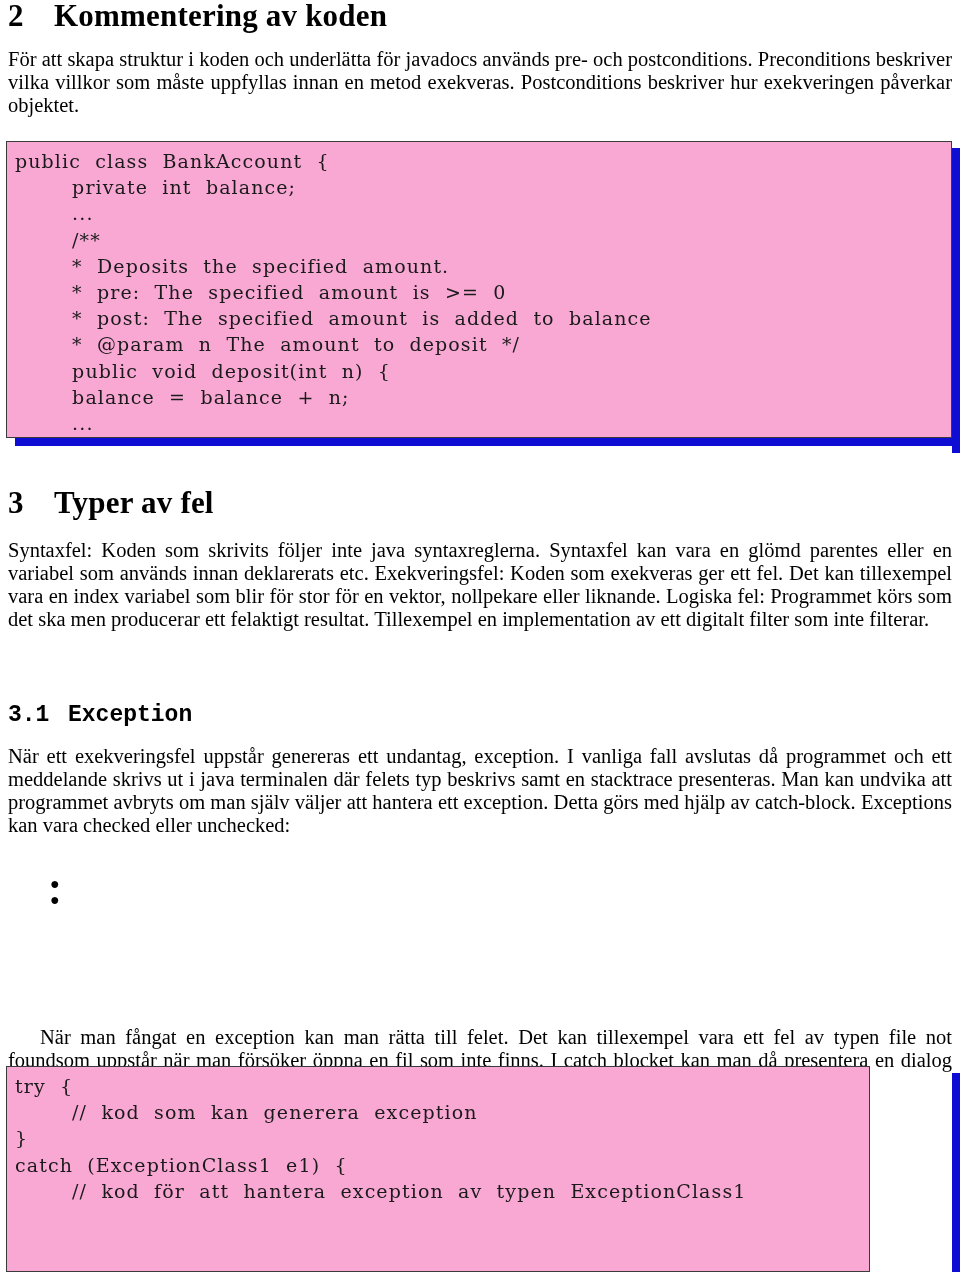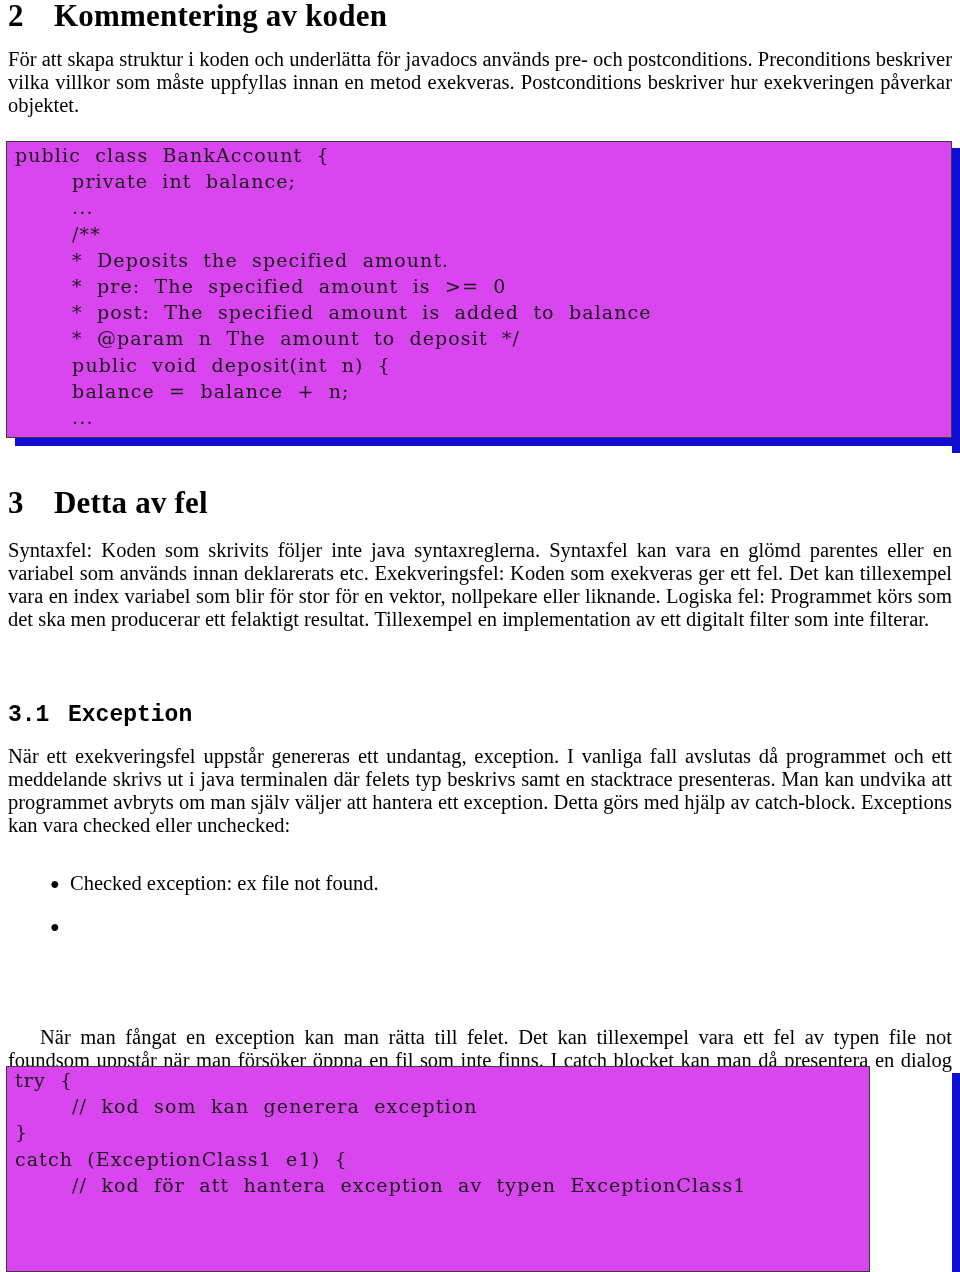--- a/index.html
+++ b/index.html
@@ -93,24 +93,24 @@
     line-height: 27.2px;
   }
 
   
   .code-box-wrap {
     position: relative;
   }
   .code-box {
     position: relative;
     border: 1.3px solid #3b3b3b;
-    background: #d946ef;
+    background: #f9a8d4;
     box-sizing: border-box;
     z-index: 2;
-    padding: 0 8px 8px 8px;
+    padding: 6px 8px 8px 8px;
   }
   .code-shadow-right {
     position: absolute;
     width: 9px;
     z-index: 1;
   }
   .code-shadow-bottom {
     position: absolute;
     height: 9px;
     z-index: 1;
@@ -160,35 +160,34 @@
         *  pre:  The  specified  amount  is  &gt;=  0
         *  post:  The  specified  amount  is  added  to  balance
         *  @param  n  The  amount  to  deposit  */
         public  void  deposit(int  n)  {
         balance  =  balance  +  n;
         ...</pre>
       </div>
     </div>
 
     <h1 class="section-heading" style="position:absolute; left:0; top:487px; width:944px;">
-      <span class="num">3</span><span>Detta av fel</span>
+      <span class="num">3</span><span>Typer av fel</span>
     </h1>
 
     <p class="body-text" style="position:absolute; left:0; top:539px; width:944px;">Syntaxfel: Koden som skrivits följer inte java syntaxreglerna. Syntaxfel kan vara en glömd parentes eller en variabel som används innan deklarerats etc. Exekveringsfel: Koden som exekveras ger ett fel. Det kan tillexempel vara en index variabel som blir för stor för en vektor, nollpekare eller liknande. Logiska fel: Programmet körs som det ska men producerar ett felaktigt resultat. Tillexempel en implementation av ett digitalt filter som inte filterar.</p>
 
     <h2 class="subsection-heading" style="position:absolute; left:0; top:703px; width:944px;">
       <span class="num">3.1</span><span>Exception</span>
     </h2>
 
     <p class="body-text" style="position:absolute; left:0; top:745px; width:944px;">När ett exekveringsfel uppstår genereras ett undantag, exception. I vanliga fall avslutas då programmet och ett meddelande skrivs ut i java terminalen där felets typ beskrivs samt en stacktrace presenteras. Man kan undvika att programmet avbryts om man själv väljer att hantera ett exception. Detta görs med hjälp av catch-block. Exceptions kan vara checked eller unchecked:</p>
 
     <ul class="bullet-list" style="position:absolute; left:0; top:870px; width:944px;">
       <li style="width:878px;">
         <span class="dot">●</span>
-        <span>Checked exception: ex file not found.</span>
       </li>
       <li style="width:878px; margin-top:16px; text-align:justify;">
         <span class="dot">●</span>
       </li>
     </ul>
 
     <p class="body-text indented" style="position:absolute; left:0; top:1026px; width:944px;">När man fångat en exception kan man rätta till felet. Det kan tillexempel vara ett fel av typen file not foundsom uppstår när man försöker öppna en fil som inte finns. I catch blocket kan man då presentera en dialog för användaren där man kan leta fram filen manuellt etc.</p>
 
     <div class="code-box-wrap" style="position:absolute; left:-2px; top:1066px; width:956px; height:206px; overflow:hidden;">
       <div class="code-shadow-right" style="left:946px; top:7px; height:200px; background:#0d0dd4;"></div>

